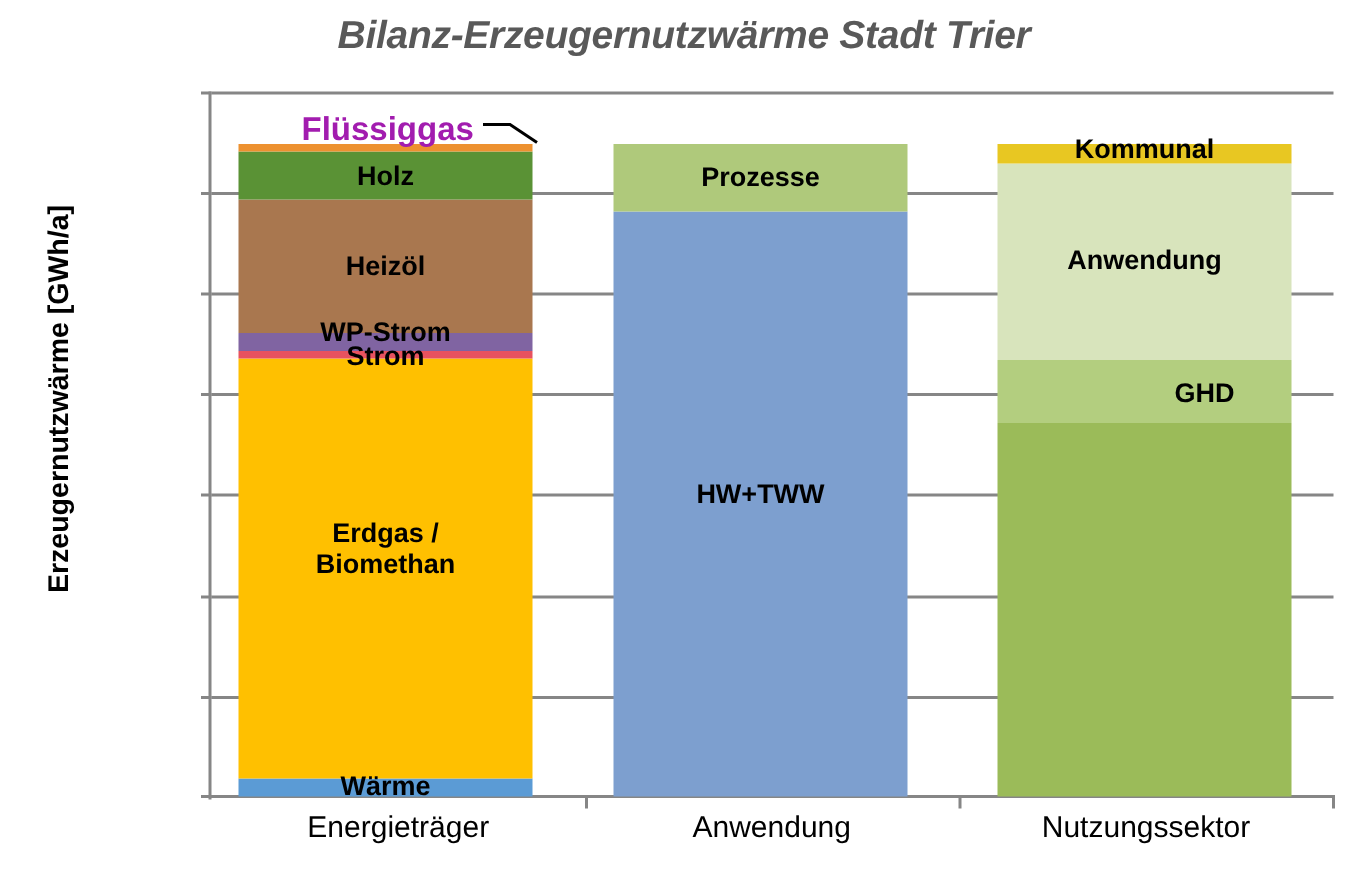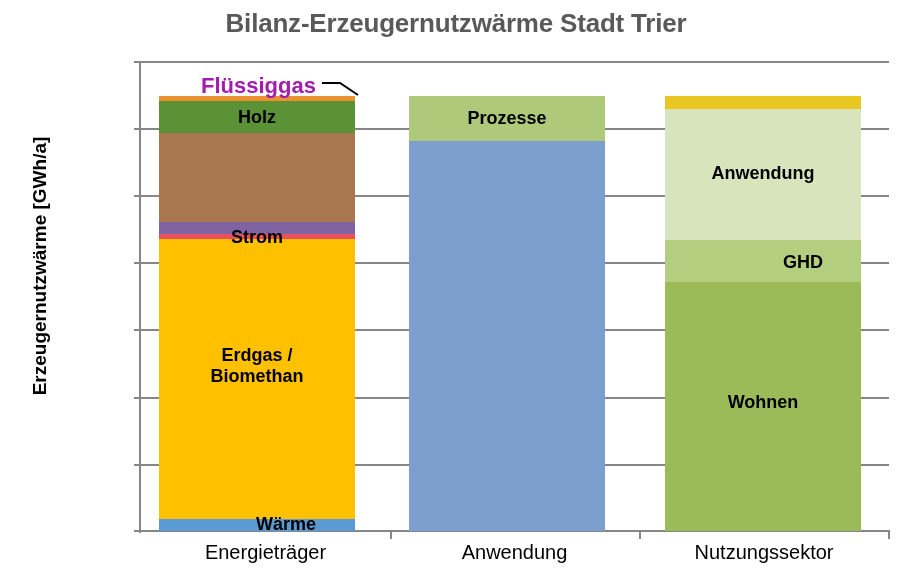--- a/index.html
+++ b/index.html
@@ -25,20 +25,21 @@
     position: absolute;
     left: 0;
     top: 8px;
     width: 912px;
     text-align: center;
     font-size: 26px;
     font-weight: bold;
     color: #595959;
     letter-spacing: -0.2px;
     white-space: nowrap;
+    font-style: italic;
   }
 
   
   .y-axis-title {
     position: absolute;
     left: -175px;
     top: 255px;
     width: 430px;
     text-align: center;
     transform: rotate(-90deg);
@@ -184,49 +185,52 @@
       <div class="seg" style="bottom:292px; height:5px; background:#E8525F;"></div>
 
       <div class="seg" style="bottom:297px; height:12px; background:#8064A2;"></div>
 
       <div class="seg" style="bottom:309px; height:89px; background:#A9774F;"></div>
 
       <div class="seg" style="bottom:398px; height:32px; background:#5A9235;"></div>
 
       <div class="seg" style="bottom:430px; height:5px; background:#ED9130;"></div>
 
-      <div class="seg-label" style="bottom:-3px;padding-left:29px;">Wärme</div>
+      <div class="seg-label" style="bottom:-3px;">Wärme</div>
       <div class="seg-label" style="bottom:166px;">Erdgas /</div>
       <div class="seg-label" style="bottom:145px;text-align:center;">Biomethan</div>
       <div class="seg-label" style="bottom:284px;margin-top:36px;">Strom</div>
+      <div class="seg-label" style="bottom:300px;">WP-Strom</div>
+      <div class="seg-label" style="bottom:344px;">Heizöl</div>
       <div class="seg-label" style="bottom:404px;margin-top:19px;">Holz</div>
     </div>
 
     <div class="bar" style="left:268px; width:196px; height:435px;">
 
       <div class="seg" style="bottom:0px; height:390px; background:#7D9FCF;"></div>
 
       <div class="seg" style="bottom:390px; height:45px; background:#AFC97B;"></div>
 
+      <div class="seg-label" style="bottom:192px;">HW+TWW</div>
       <div class="seg-label" style="bottom:403px;">Prozesse</div>
     </div>
 
     <div class="bar" style="left:524px; width:196px; height:435px;">
 
       <div class="seg" style="bottom:0px; height:249px; background:#9BBB59;"></div>
 
       <div class="seg" style="bottom:249px; height:42px; background:#B3CE7F;"></div>
 
       <div class="seg" style="bottom:291px; height:131px; background:#D8E4BC;"></div>
 
       <div class="seg" style="bottom:422px; height:13px; background:#E8C722;"></div>
 
-      <div class="seg-label" style="bottom:119px;">Wohnen</div>
       <div class="seg-label" style="bottom:259px;margin-left:40px;">GHD</div>
       <div class="seg-label" style="bottom:348px;">Anwendung</div>
+      <div class="seg-label" style="bottom:422px;">Kommunal</div>
     </div>
 
   </div>
 
   <div class="cat-sep" style="left:390px;"></div>
   <div class="cat-sep" style="left:639px;"></div>
   <div class="cat-sep" style="left:888px;"></div>
 
   <div class="cat-label" style="left:141px; width:249px;">Energieträger</div>
   <div class="cat-label" style="left:390px; width:249px;">Anwendung</div>

